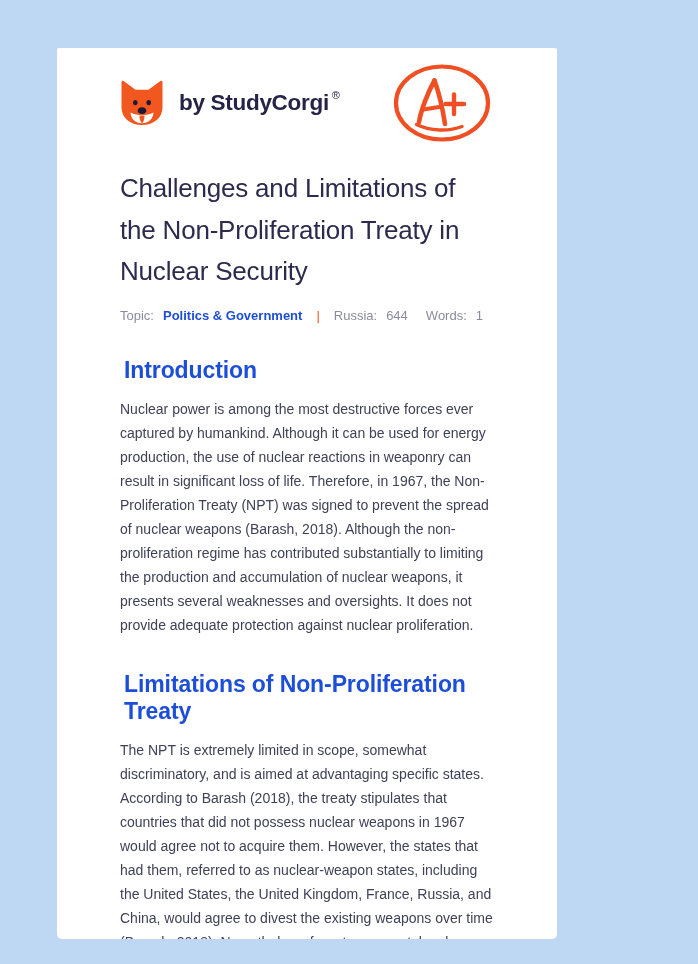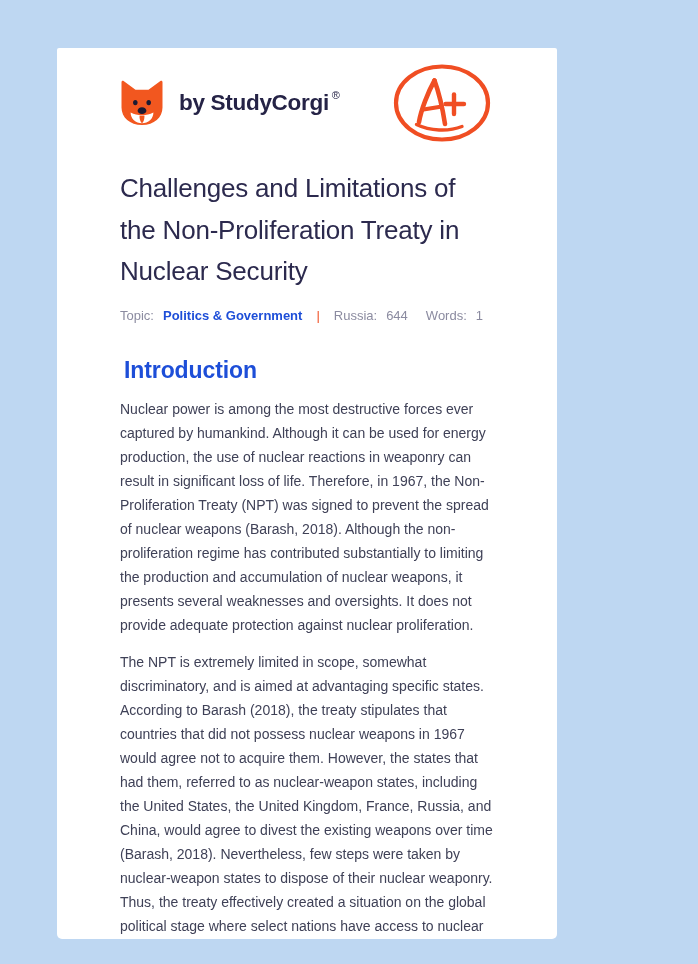--- a/index.html
+++ b/index.html
@@ -167,15 +167,16 @@
     <span class="meta-gap"></span>
     <span class="meta-gap"></span>
     <span class="meta-stat">Words:</span>
     <span class="meta-gap"></span>
     <span class="meta-stat">1</span>
   </div>
 
   <h2 class="doc-section-title">Introduction</h2>
   <p class="doc-paragraph">Nuclear power is among the most destructive forces ever captured by humankind. Although it can be used for energy production, the use of nuclear reactions in weaponry can result in significant loss of life. Therefore, in 1967, the Non-Proliferation Treaty (NPT) was signed to prevent the spread of nuclear weapons (Barash, 2018). Although the non-proliferation regime has contributed substantially to limiting the production and accumulation of nuclear weapons, it presents several weaknesses and oversights. It does not provide adequate protection against nuclear proliferation.</p>
 
+  <h2 class="doc-section-title">Limitations of Non-Proliferation Treaty</h2>
   <p class="doc-paragraph">The NPT is extremely limited in scope, somewhat discriminatory, and is aimed at advantaging specific states. According to Barash (2018), the treaty stipulates that countries that did not possess nuclear weapons in 1967 would agree not to acquire them. However, the states that had them, referred to as nuclear-weapon states, including the United States, the United Kingdom, France, Russia, and China, would agree to divest the existing weapons over time (Barash, 2018). Nevertheless, few steps were taken by nuclear-weapon states to dispose of their nuclear weaponry. Thus, the treaty effectively created a situation on the global political stage where select nations have access to nuclear weaponry, thereby gaining a significant military advantage over other countries.</p>
 
 </div>
 
 </body></html>

